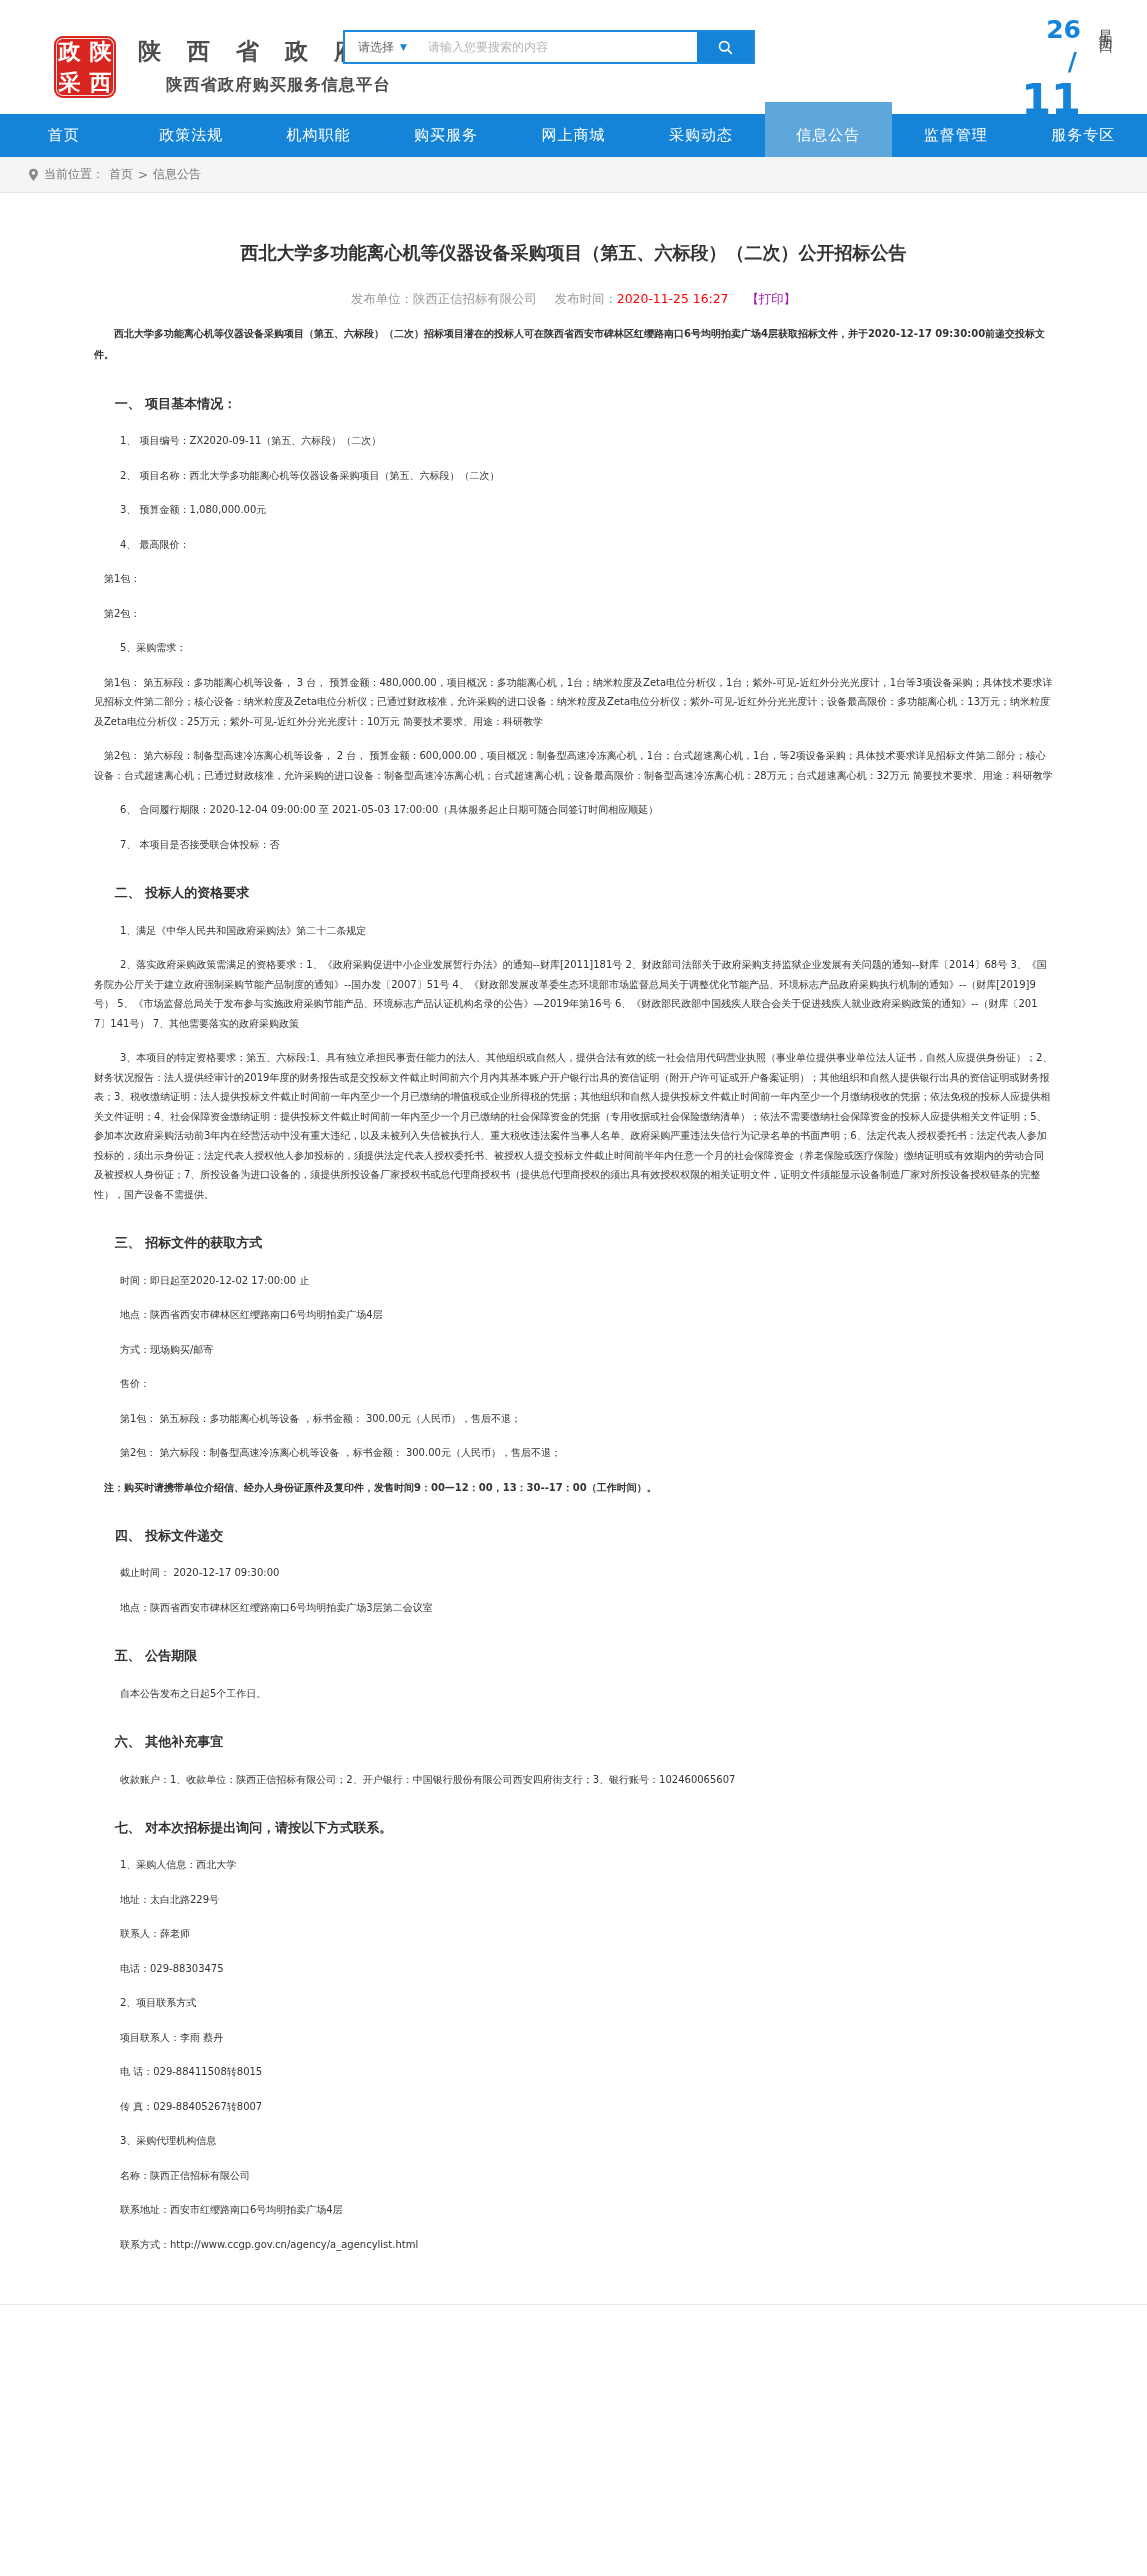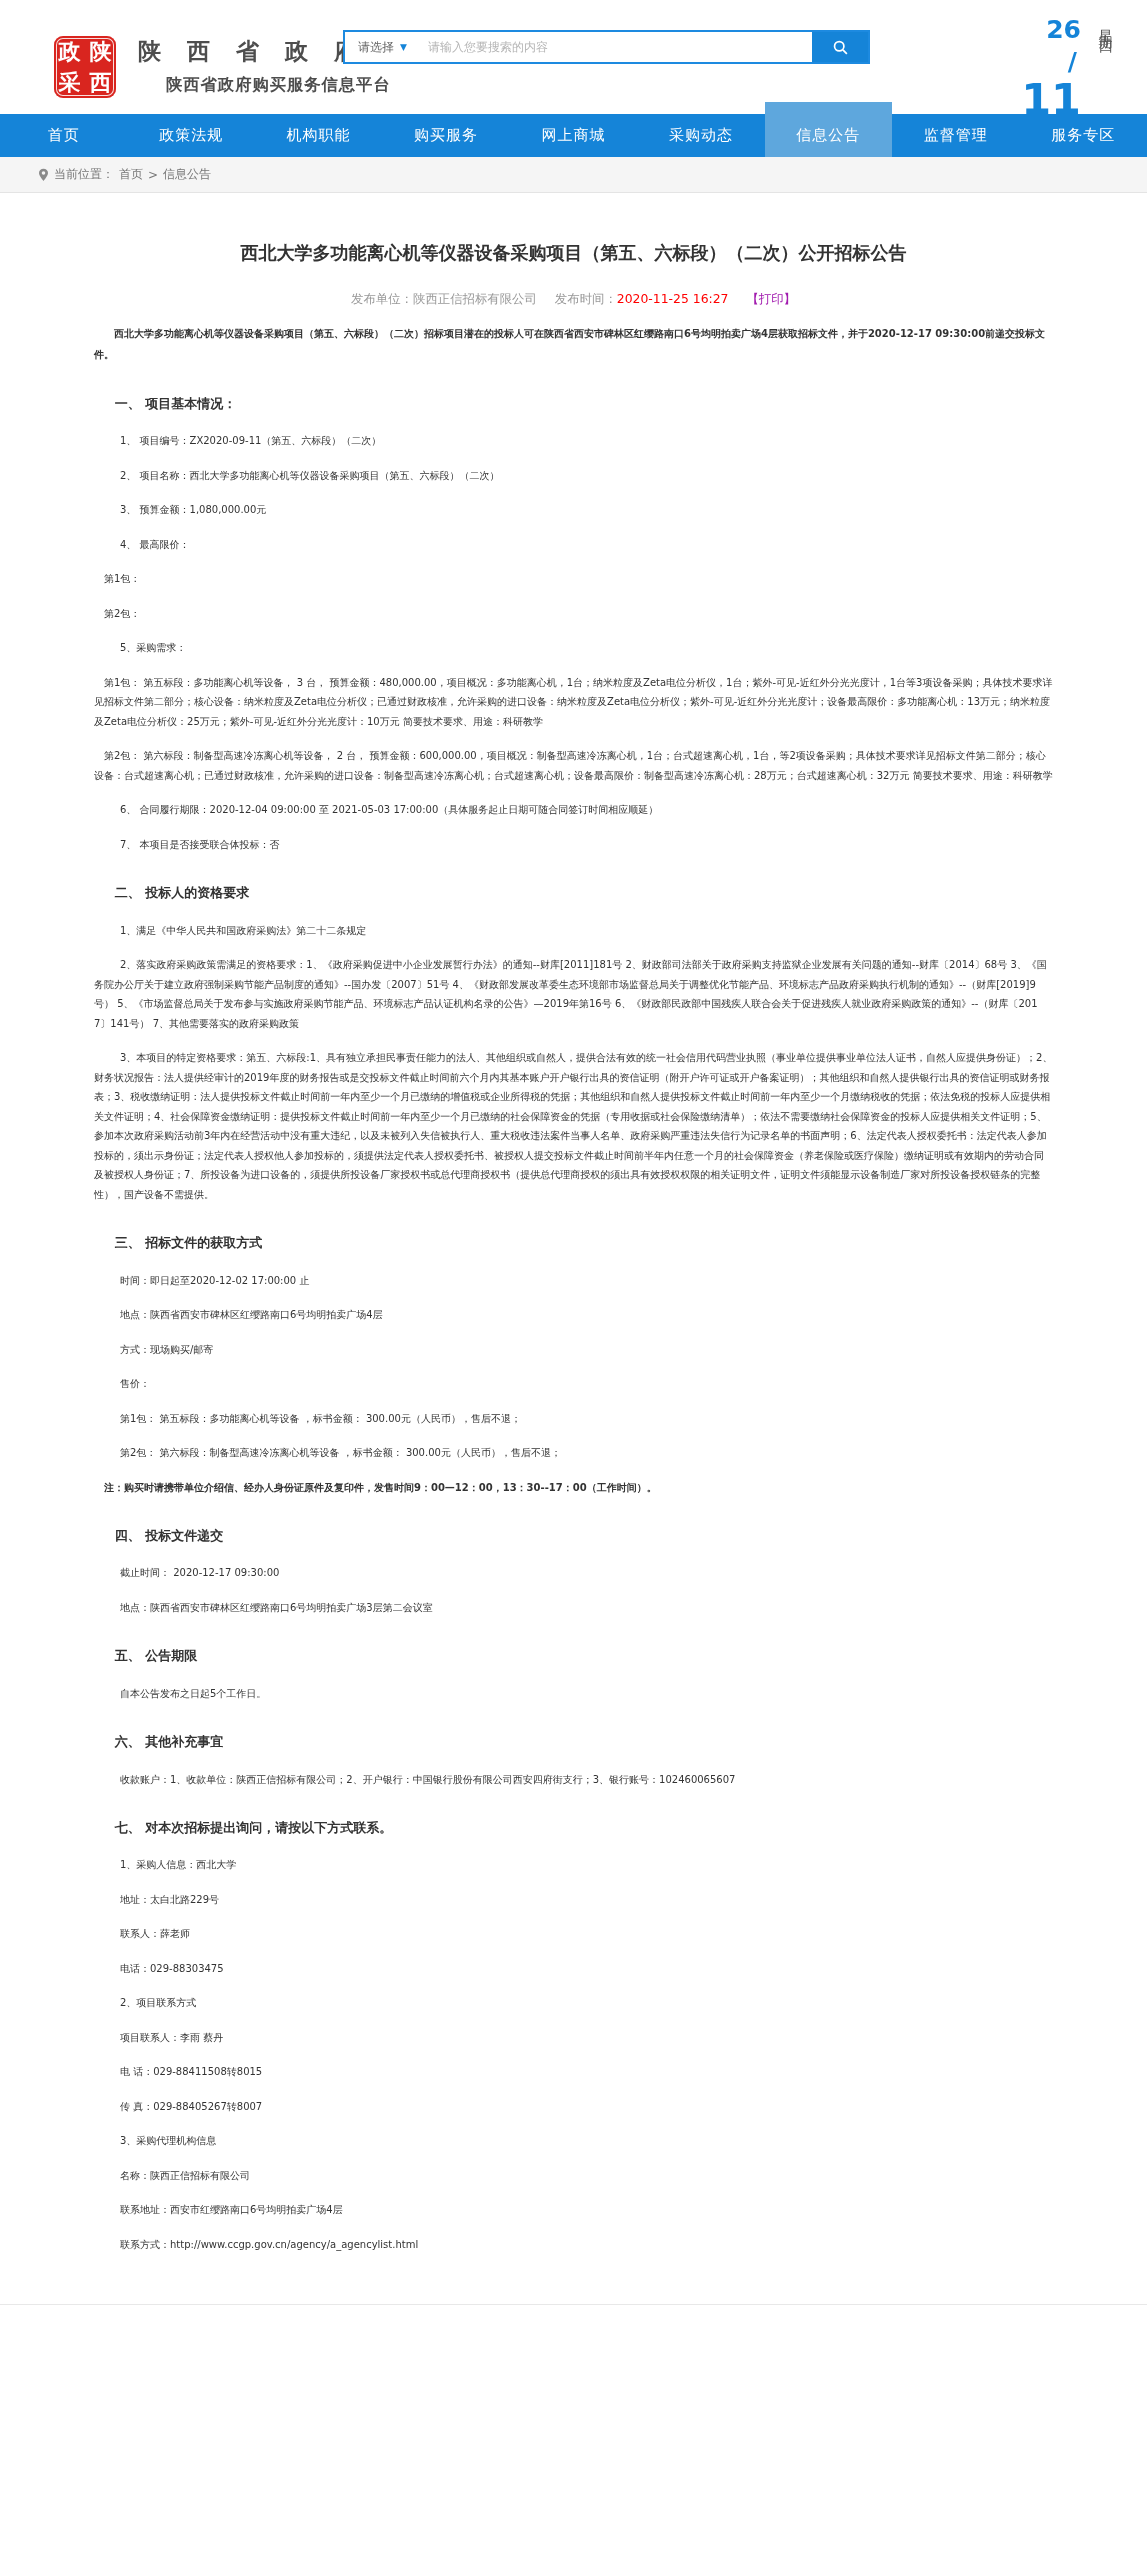--- a/index.html
+++ b/index.html
@@ -15,21 +15,21 @@
     position:absolute; left:54px; top:36px; width:62px; height:62px;
     background:#d9251f; border-radius:9px; color:#fff;
     display:grid; grid-template-columns:1fr 1fr; place-items:center;
     font-size:22px; font-weight:bold; line-height:1;
     box-shadow:inset 0 0 0 2px #d9251f, inset 0 0 0 3px rgba(255,255,255,.85);
   }
   .site-titles { position:absolute; left:138px; top:36px; }
   .site-title { font-size:23px; font-weight:bold; color:#4d4d4d; letter-spacing:9px; white-space:nowrap; }
   .site-subtitle { font-size:16.3px; font-weight:bold; color:#4d4d4d; margin-top:7px; letter-spacing:1px;padding-left:28px; }
   .search {
-    position:absolute; left:343px; top:30px; width:527px; height:34px;
+    position:absolute; left:343px; top:30px; width:412px; height:34px;
     border:2px solid #1d8ae0; display:flex; align-items:stretch; background:#fff;
   }
   .search-select {
     width:75px; display:flex; align-items:center; justify-content:center; gap:6px;
     font-size:12px; color:#666; cursor:pointer; background:#fff;
   }
   .search-caret { color:#1584d8; font-size:9px; }
   .search-input {
     flex:1; border:none; outline:none; font-size:12px; color:#555; padding:0 8px;
     font-family:"DejaVu Sans","Liberation Sans",sans-serif;
@@ -56,21 +56,21 @@
     flex:1; text-align:center; line-height:43px; color:#fff; font-size:15px;
     letter-spacing:1px; cursor:pointer; position:relative; white-space:nowrap;
   }
   .nav-item.active { background:#5ea7dd; }
   .nav-item.active::before {
     content:""; position:absolute; left:0; right:0; top:-12px; height:12px; background:#5ea7dd;
   }
   
   .breadcrumb {
     height:36px; background:#f5f5f5; border-bottom:1px solid #e4e4e4;
-    display:flex; align-items:center; padding-left:38px; font-size:12px; color:#777; gap:5px;
+    display:flex; align-items:center; padding-left:28px; font-size:12px; color:#777; gap:5px;
   }
   .crumb-link { cursor:pointer; }
   
   .content { border-bottom:1px solid #e8e8e8; padding-bottom:35px; }
   .article { padding:10px 94px 0; }
   .article-title { text-align:center; font-size:18px; font-weight:bold; color:#333; margin-top:38px; }
   .article-meta { text-align:center; font-size:12.4px; color:#999; margin:26px 0 14px; }
   .article-meta > span { margin:0 7px; }
   .meta-time { color:#f00; }
   .meta-print { color:#a21caf; cursor:pointer; }

